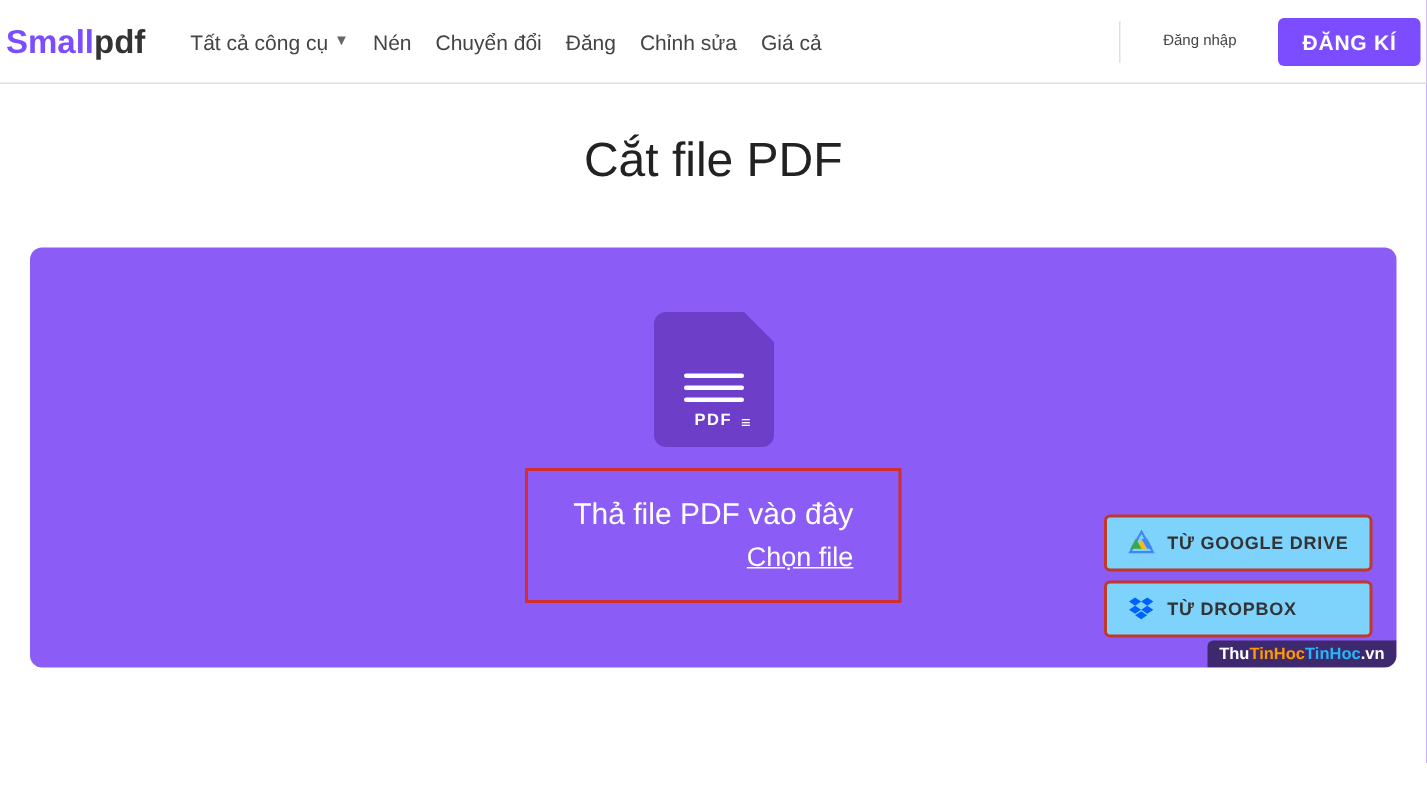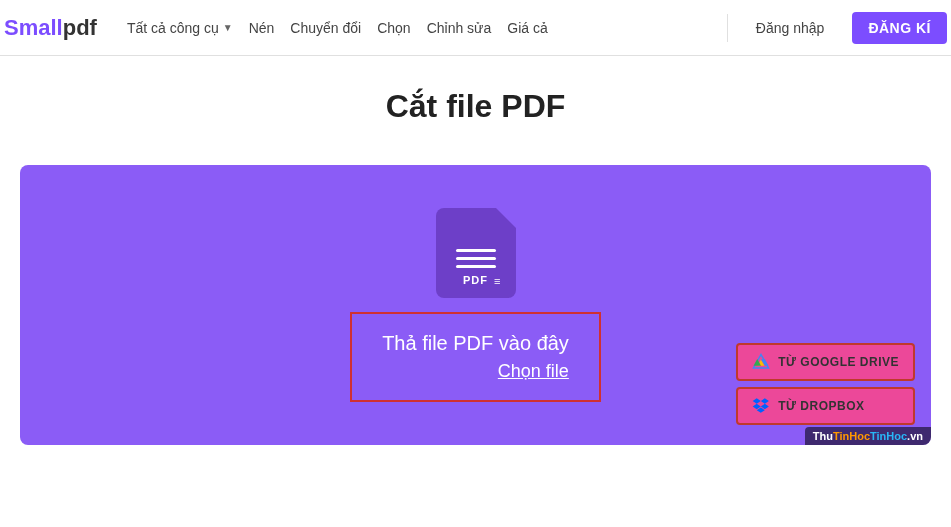--- a/index.html
+++ b/index.html
@@ -46,21 +46,21 @@
       align-items: center;
       gap: 16px;
       margin-left: auto;
     }
     .nav-divider {
       width: 1px;
       height: 28px;
       background: #e0e0e0;
     }
     .login-btn {
-      font-size: 14px;
+      font-size: 10px;
       color: #444;
       cursor: pointer;
       background: none;
       border: none;
       padding: 6px 12px;
     }
     .register-btn {
       background: #7c4dff;
       color: #fff;
       border: none;
@@ -72,21 +72,21 @@
       letter-spacing: 0.5px;
     }
 
     
     .hero {
       text-align: center;
       padding: 32px 20px 20px;
     }
     .hero-title {
       font-size: 32px;
-      font-weight: bold;
+      font-weight: normal;
       color: #222;
       margin-bottom: 10px;
     }
     .hero-subtitle {
       font-size: 16px;
       color: #666;
     }
 
     
     .dropzone-container {
@@ -178,21 +178,21 @@
       right: 16px;
       bottom: 20px;
       display: flex;
       flex-direction: column;
       gap: 6px;
     }
     .side-btn {
       display: flex;
       align-items: center;
       gap: 8px;
-      background: #ec4899;
+      background: #7dd3fc;
       border: 2px solid #c0392b;
       padding: 8px 14px;
       border-radius: 4px;
       cursor: pointer;
       font-size: 12px;
       font-weight: bold;
       color: #333;
       letter-spacing: 0.5px;
       white-space: nowrap;
     }
@@ -238,21 +238,21 @@
       <span>Tất cả công cụ</span>
       <span class="nav-chevron">▼</span>
     </div>
     <div class="nav-link">
       <span>Nén</span>
     </div>
     <div class="nav-link">
       <span>Chuyển đổi</span>
     </div>
     <div class="nav-link">
-      <span>Chọn</span>
+      <span>Đăng</span>
     </div>
     <div class="nav-link">
       <span>Chỉnh sửa</span>
     </div>
     <div class="nav-link">
       <span>Giá cả</span>
     </div>
   </div>
   <div class="nav-right">
     <div class="nav-divider"></div>

